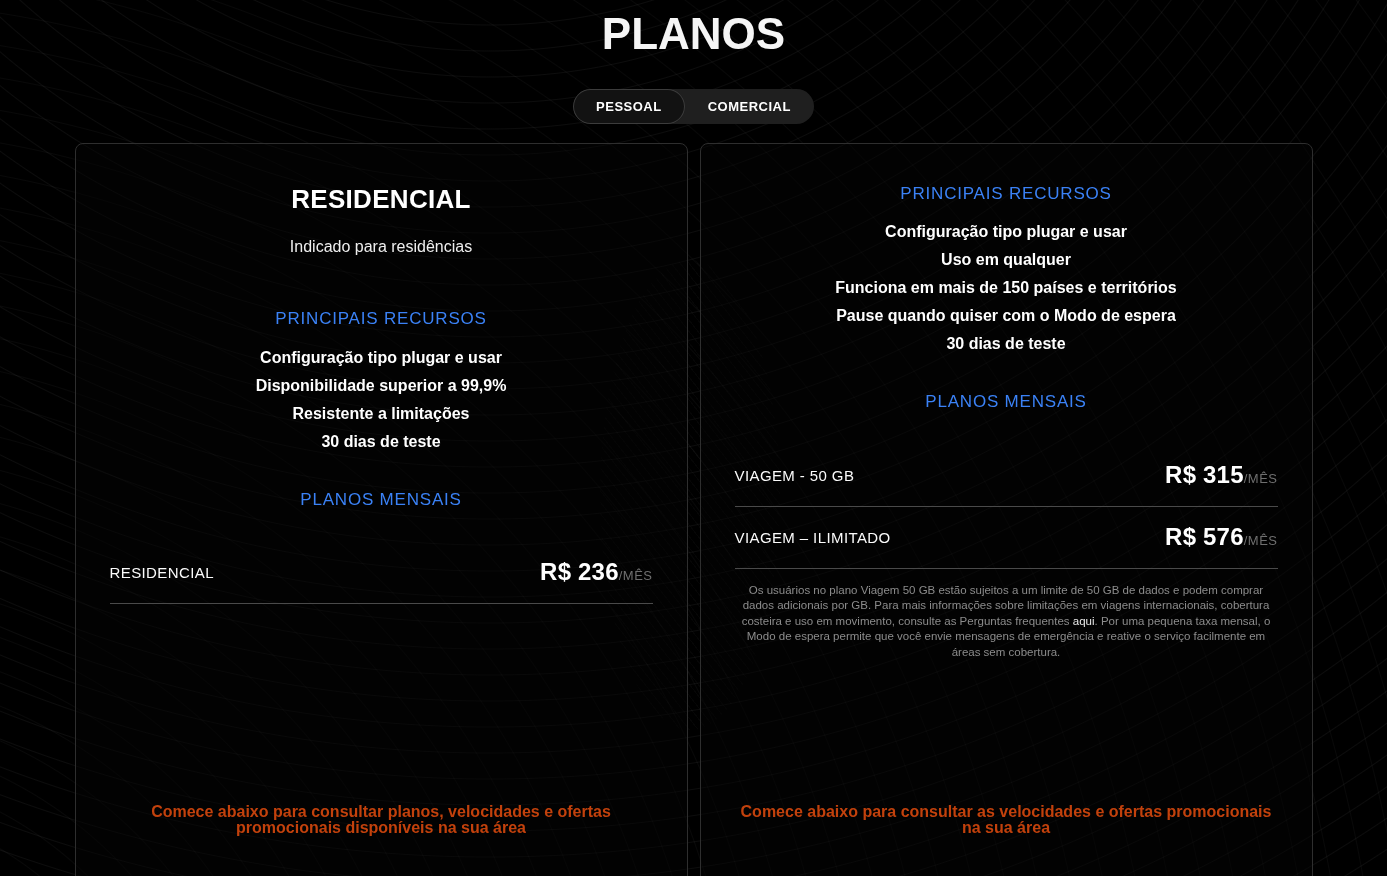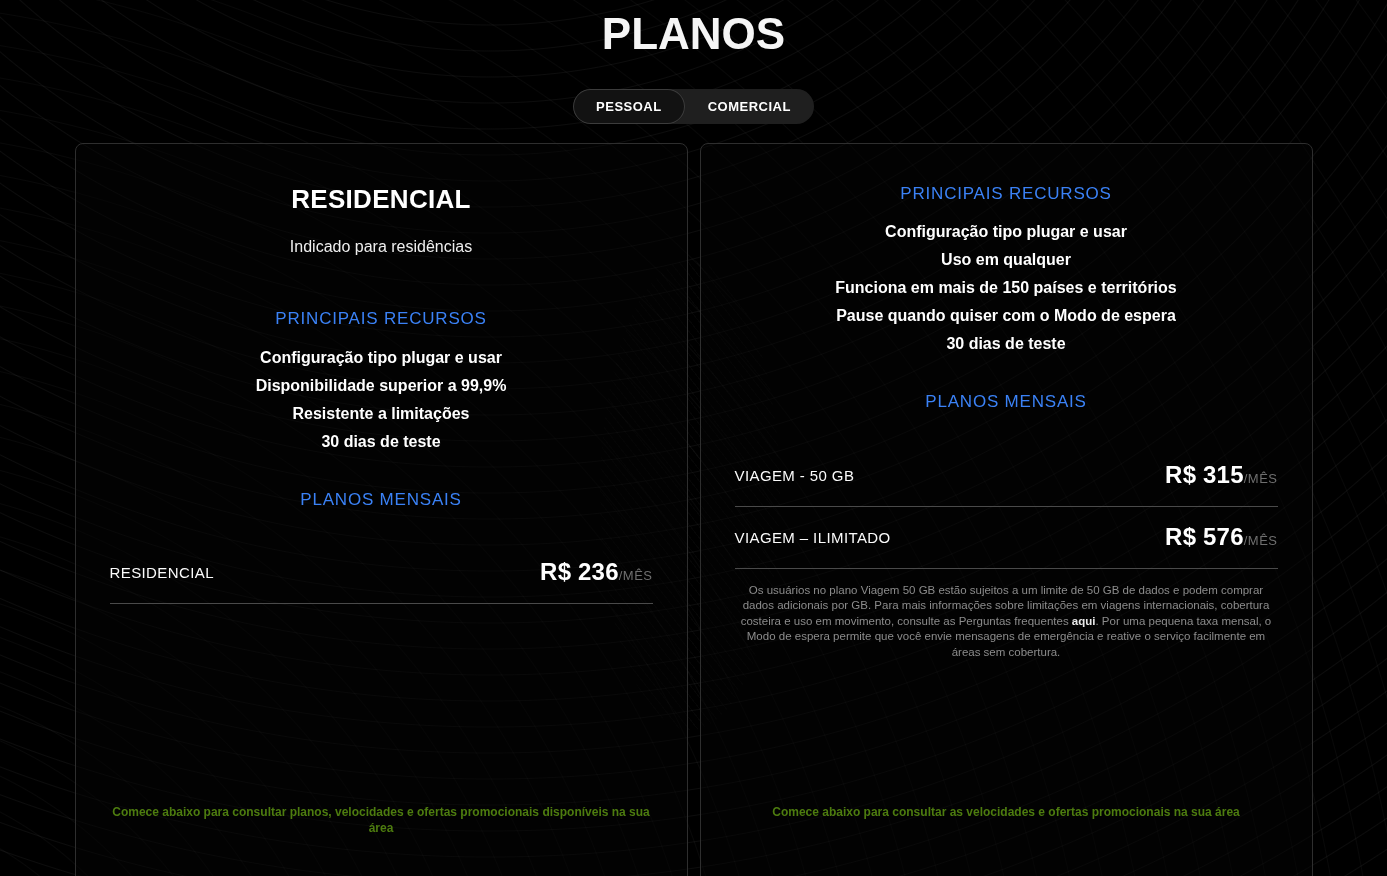--- a/index.html
+++ b/index.html
@@ -102,25 +102,25 @@
   }
   .plan-name { font-size: 15px; font-weight: 400; letter-spacing: 0.4px; color: #fbfbfb; }
   .plan-price { display: flex; align-items: baseline; }
   .price-value { font-size: 24px; font-weight: 700; letter-spacing: 0.2px; }
   .price-period { font-size: 13px; font-weight: 400; color: #6f6f6f; letter-spacing: 0.5px; }
   .footnote {
     margin-top: 14px;
     font-size: 11.5px; line-height: 15.5px;
     color: #8c8c8c; font-weight: 400;
   }
-  .footnote .footnote-link { color: #e8e8e8; font-weight: 700; cursor: pointer; }
+  .footnote .footnote-link { color: #e8e8e8; font-weight: 400; cursor: pointer; }
   .bottom-note {
     position: absolute; top: 660px; left: 34px; right: 34px;
-    font-size: 12px; font-weight: 700; line-height: 16px;
-    color: #4d7c0f; text-align: center;
+    font-size: 16px; font-weight: 700; line-height: 16px;
+    color: #c2410c; text-align: center;
   }
 </style>
 </head>
 <body>
 
 <div class="bg-rings"></div>
 <div class="bg-hatch"></div>
 
 <div class="page">
 

